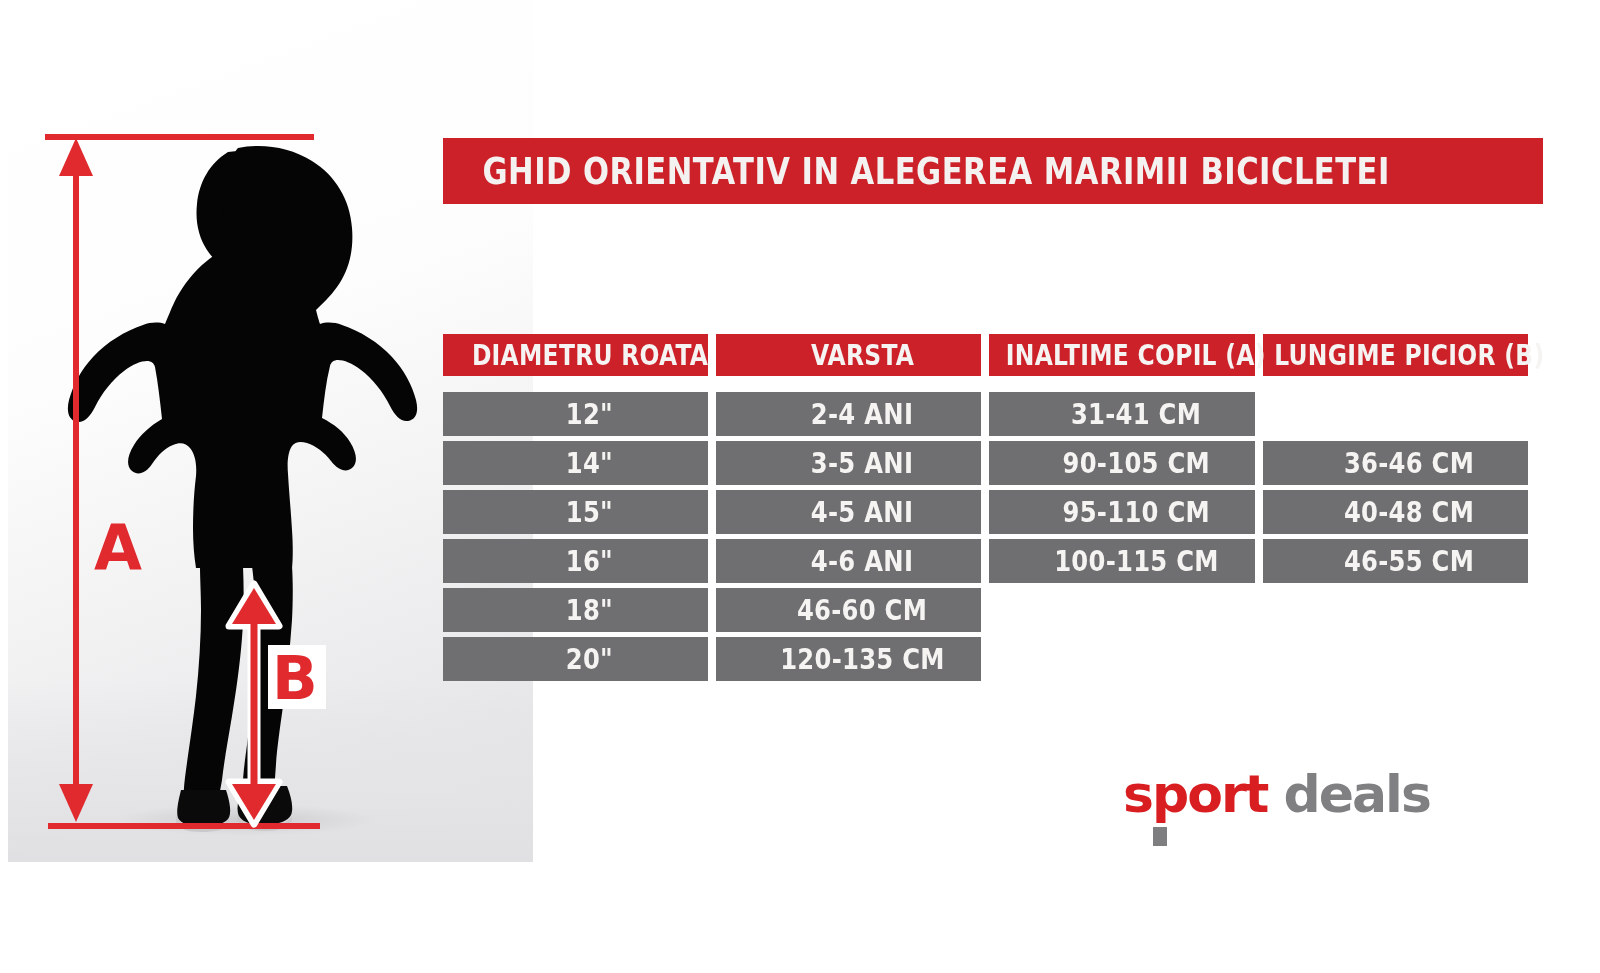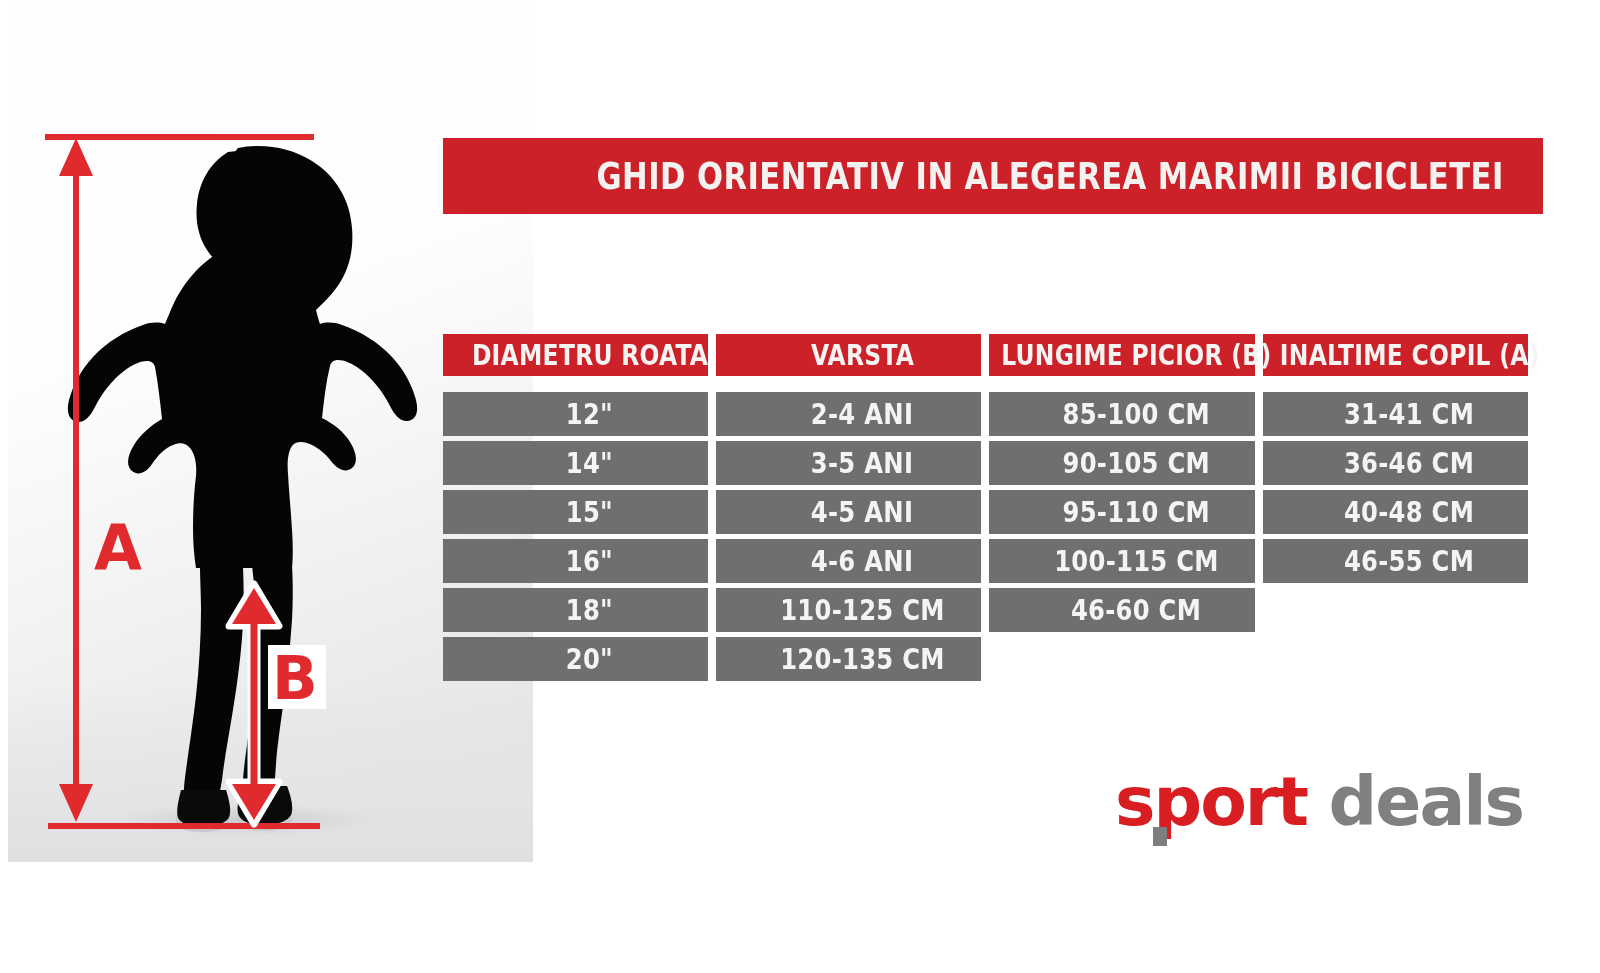--- a/index.html
+++ b/index.html
@@ -88,25 +88,25 @@
     width: 1110px;
     height: 973px;
   }
 
   
   #title-banner {
     position: absolute;
     left: 0px;
     top: 138px;
     width: 1100px;
-    height: 76px;
+    height: 66px;
     background: #CC2129;
     display: flex;
     align-items: center;
-    justify-content: flex-end;
+    justify-content: flex-start;
   }
   #title-text {
     color: #F4F2F0;
     font-family: "DejaVu Sans Condensed", "Liberation Sans Narrow", "Liberation Sans", sans-serif;
     font-weight: 900;
     font-size: 37px;
     letter-spacing: 0.5px;
     transform: scaleX(.92);
     white-space: nowrap;
   }
@@ -151,25 +151,25 @@
   
   #logo {
     position: absolute;
     left: 668px;
     top: 768px;
     width: 412px;
     height: 92px;
   }
   #logo-wordmark {
     position: absolute;
-    left: 4px;
+    left: 12px;
     top: 0;
     font-family: "DejaVu Sans", sans-serif;
     font-weight: 700;
-    font-size: 68px;
+    font-size: 52px;
     line-height: 1;
     letter-spacing: -2px;
     white-space: nowrap;
   }
   #logo-sport { color: #D81E21; }
   #logo-deals { color: #808082; }
   #logo-square {
     position: absolute;
     left: 42px;
     top: 59px;
@@ -342,38 +342,35 @@
   <div id="size-table">
 
     <div class="t-row" id="header-row">
       <div class="t-cell">
         <span>DIAMETRU ROATA</span>
       </div>
       <div class="t-cell">
         <span>VARSTA</span>
       </div>
       <div class="t-cell">
+        <span>INALTIME COPIL (A)</span>
+      </div>
+      <div class="t-cell">
         <span>LUNGIME PICIOR (B)</span>
       </div>
-      <div class="t-cell">
-        <span>INALTIME COPIL (A)</span>
-      </div>
     </div>
 
     <div class="t-row t-body-row">
       <div class="t-cell">
           <span>12"</span>
         </div>
       <div class="t-cell">
           <span>2-4 ANI</span>
         </div>
       <div class="t-cell">
-          <span>85-100 CM</span>
-        </div>
-      <div class="t-cell">
           <span>31-41 CM</span>
         </div>
     </div>
 
     <div class="t-row t-body-row">
       <div class="t-cell">
           <span>14"</span>
         </div>
       <div class="t-cell">
           <span>3-5 ANI</span>
@@ -412,23 +409,20 @@
           <span>100-115 CM</span>
         </div>
       <div class="t-cell">
           <span>46-55 CM</span>
         </div>
     </div>
 
     <div class="t-row t-body-row">
       <div class="t-cell">
           <span>18"</span>
-        </div>
-      <div class="t-cell">
-          <span>110-125 CM</span>
         </div>
       <div class="t-cell">
           <span>46-60 CM</span>
         </div>
     </div>
 
     <div class="t-row t-body-row">
       <div class="t-cell">
           <span>20"</span>
         </div>

